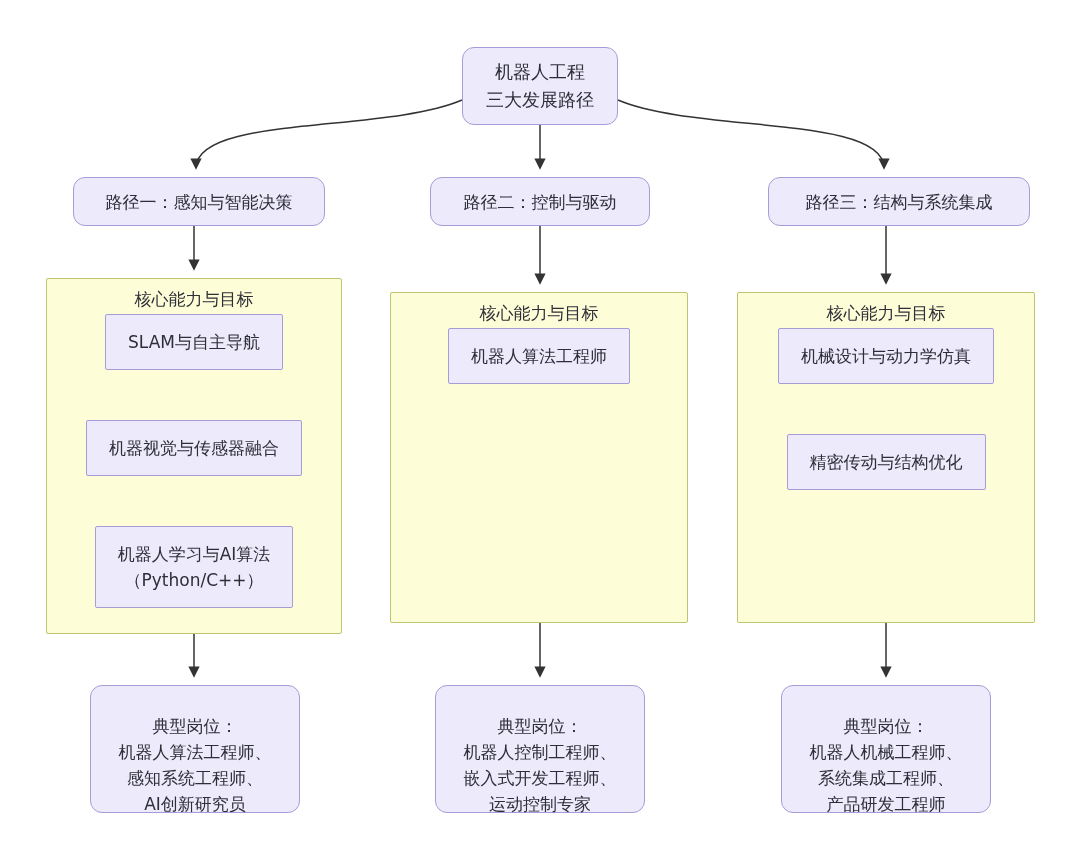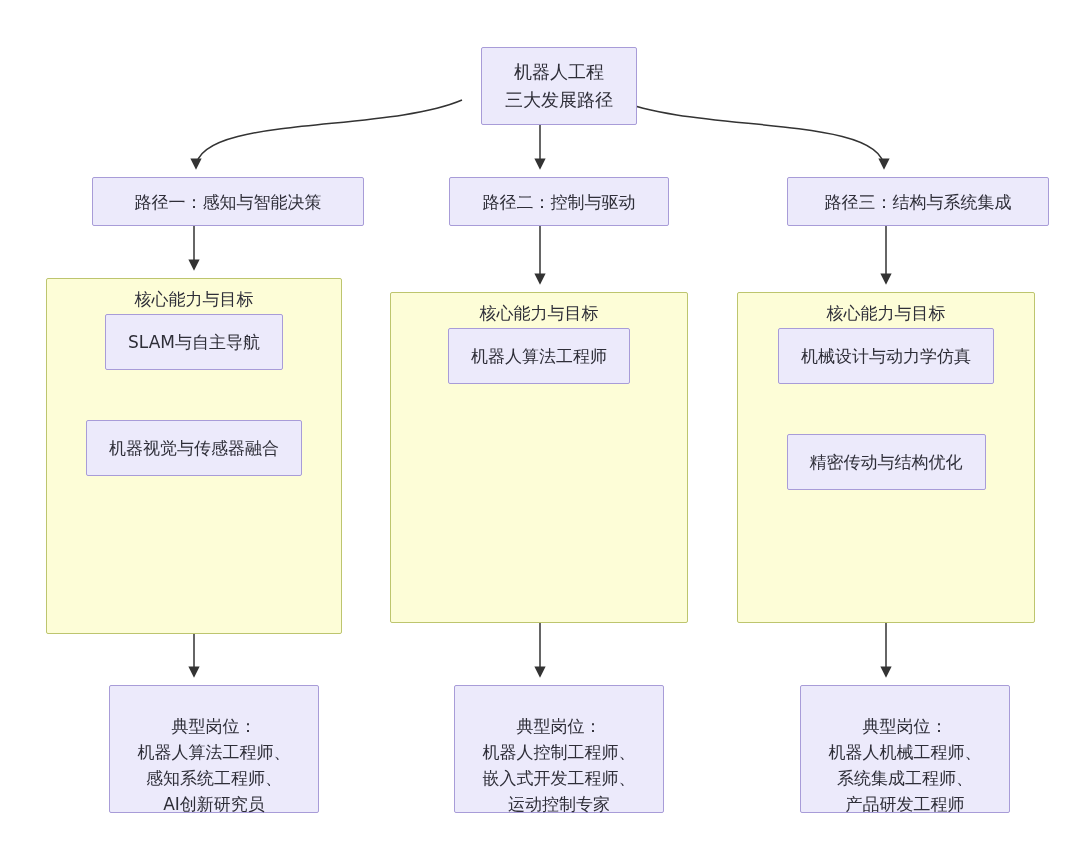--- a/index.html
+++ b/index.html
@@ -19,38 +19,37 @@
   svg.edges {
     position: absolute;
     left: 0; top: 0;
     width: 1080px; height: 859px;
     pointer-events: none;
   }
   .node {
     position: absolute;
     background: #eceafb;
     border: 1px solid #a89cd8;
-    border-radius: 2px;
+    border-radius: 12px;
     display: flex;
     align-items: center;
     justify-content: center;
     text-align: center;
     font-size: 17px;
     line-height: 28px;
     white-space: pre-line;
     box-sizing: border-box;
-    margin-left: 19px;
   }
   .root-node {
     left: 462px; top: 47px;
     width: 156px; height: 78px;
     font-size: 18px;
   }
   .path-node { top: 177px; height: 49px; }
-  .path-1 { left: 73px;  width: 272px; }
+  .path-1 { left: 73px;  width: 252px; }
   .path-2 { left: 430px; width: 220px; }
   .path-3 { left: 768px; width: 262px; }
 
   .cluster {
     position: absolute;
     background: #fdfdd7;
     border: 1px solid #bdc56e;
     border-radius: 2px;
     box-sizing: border-box;
   }
@@ -121,20 +120,22 @@
 
   <div class="node path-node path-1">路径一：感知与智能决策</div>
   <div class="node path-node path-2">路径二：控制与驱动</div>
   <div class="node path-node path-3">路径三：结构与系统集成</div>
 
   <div class="cluster cluster-1">
     <div class="cluster-title">核心能力与目标</div>
     <div class="cluster-items">
       <div class="item">SLAM与自主导航</div>
       <div class="item">机器视觉与传感器融合</div>
+      <div class="item">机器人学习与AI算法
+（Python/C++）</div>
     </div>
   </div>
 
   <div class="cluster cluster-2">
     <div class="cluster-title">核心能力与目标</div>
     <div class="cluster-items">
       <div class="item">机器人算法工程师</div>
     </div>
   </div>
 

